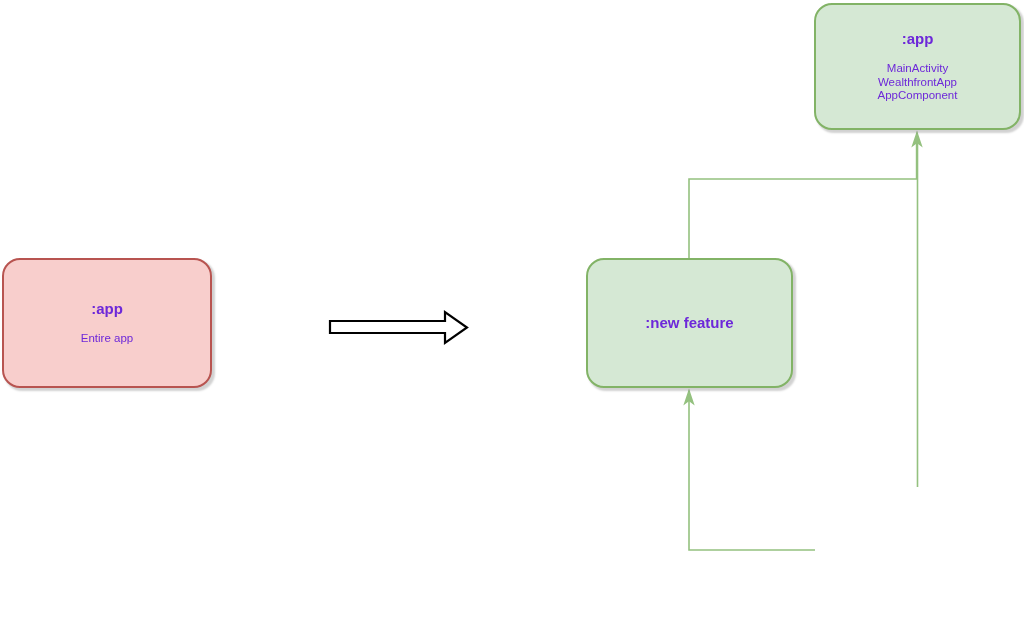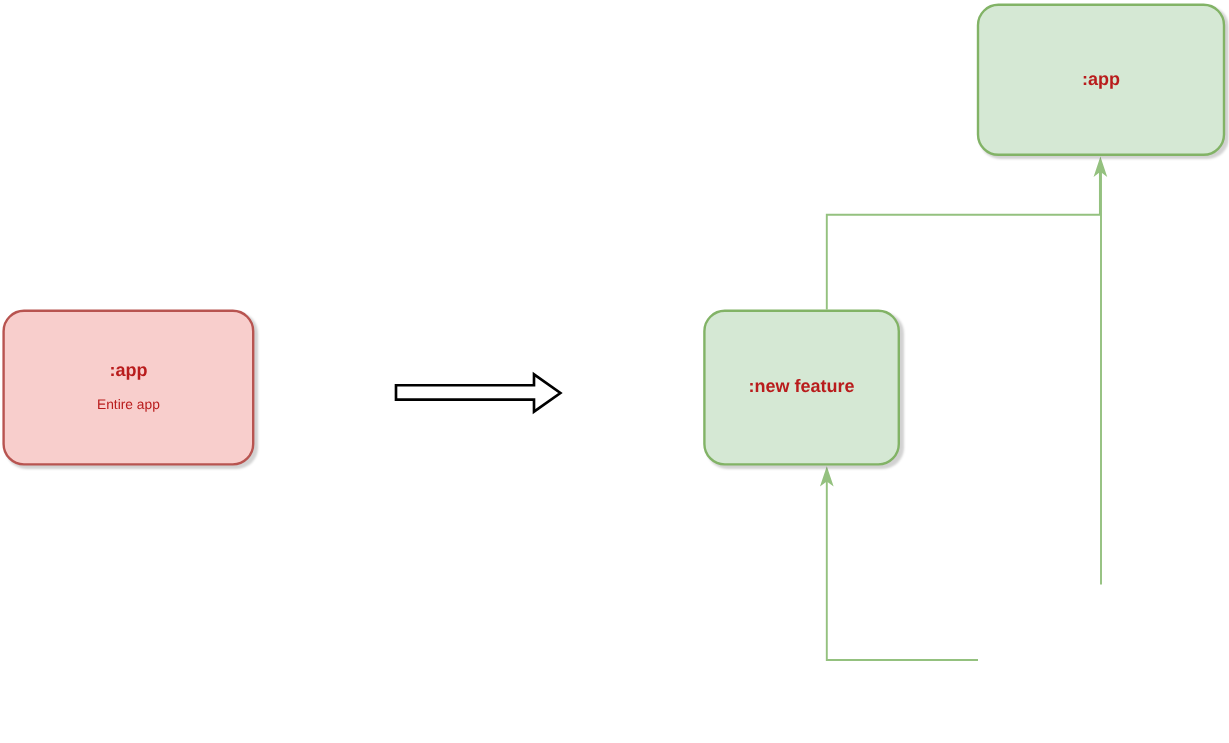--- a/index.html
+++ b/index.html
@@ -21,38 +21,38 @@
     position: absolute;
     box-sizing: border-box;
     border-radius: 18px;
     border: 2px solid;
     display: flex;
     flex-direction: column;
     align-items: center;
     justify-content: center;
     text-align: center;
     box-shadow: 2.5px 2.5px 2px rgba(0,0,0,0.18);
-    color: #b91c1c;
+    color: #6d28d9;
   }
   .node-red   { background: #f8cecc; border-color: #b85450; }
   .node-green { background: #d5e8d4; border-color: #82b366; }
   .node-title {
     font-size: 15px;
     font-weight: 700;
     line-height: 18px;
     white-space: nowrap;
   }
   .node-sub {
     margin-top: 14px;
     font-size: 11.5px;
     line-height: 13.5px;
     font-weight: 400;
   }
   #node-app-monolith { left: 2px;   top: 258px; width: 210px; height: 130px; }
-  #node-new-feature  { left: 586px; top: 258px; width: 164px; height: 130px; justify-content: center; }
+  #node-new-feature  { left: 586px; top: 258px; width: 207px; height: 130px; justify-content: center; }
   #node-app-modular  { left: 814px; top: 3px;   width: 207px; height: 127px; }
   #node-legacy       { left: 815px; top: 487px; width: 206px; height: 126px; }
   .edge-stroke {
     fill: none;
     stroke: #94c17f;
     stroke-width: 1.6;
   }
   .edge-head { fill: #94c17f; stroke: none; }
   .transform-arrow-shape {
     fill: #ffffff;
@@ -87,16 +87,21 @@
       <div>Entire app</div>
     </div>
   </div>
 
   <div class="node node-green" id="node-new-feature">
     <div class="node-title">:new feature</div>
   </div>
 
   <div class="node node-green" id="node-app-modular">
     <div class="node-title">:app</div>
+    <div class="node-sub">
+      <div>MainActivity</div>
+      <div>WealthfrontApp</div>
+      <div>AppComponent</div>
+    </div>
   </div>
 
 
 </div>
 
 </body></html>

